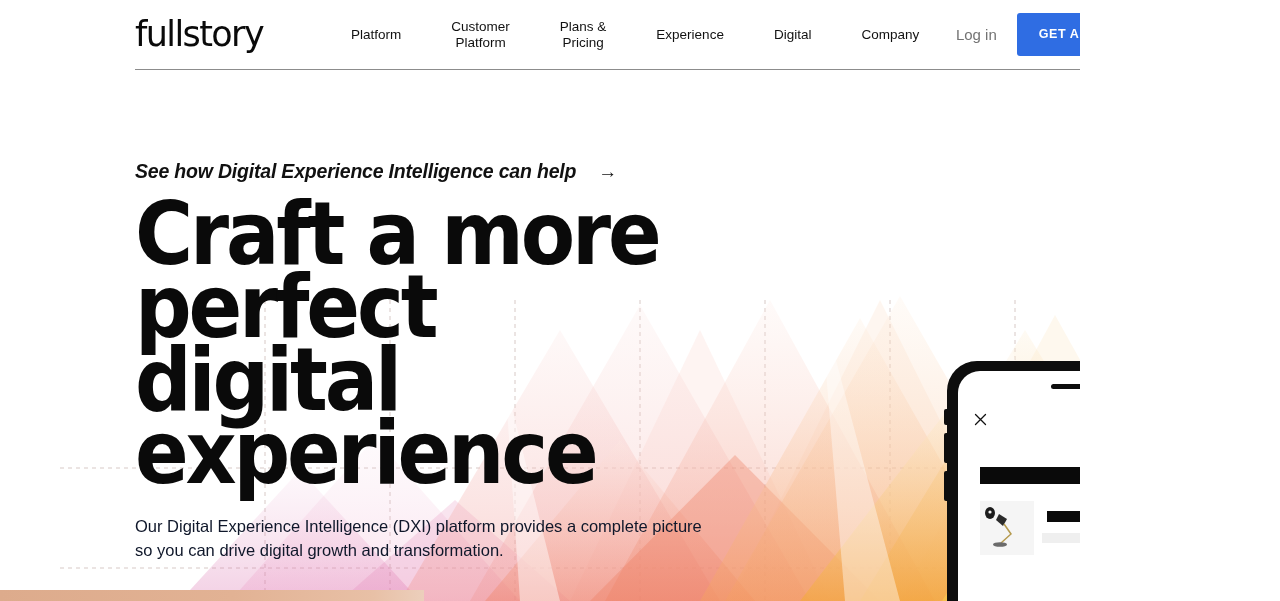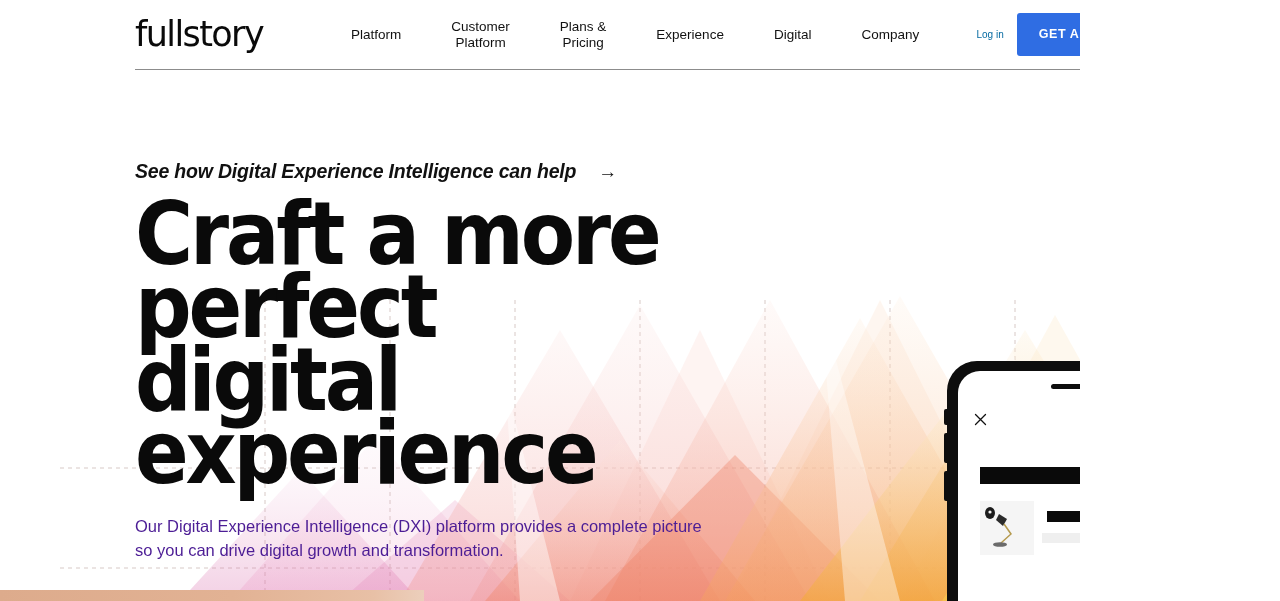--- a/index.html
+++ b/index.html
@@ -37,22 +37,22 @@
   }
   .nav { display:flex; align-items:center; flex:1; }
   .nav-item {
     font-size:13.5px; color:#111; line-height:1.18;
     text-align:center; cursor:pointer; white-space:pre-line;
     margin-right:50px;
   }
   .nav-item:last-child { margin-right:8px; }
   .header-right { display:flex; align-items:center; gap:0; margin-left:auto; }
   .login-link {
-    font-size:10px; color:#0369a1; cursor:pointer;
-    margin-right:13px; white-space:nowrap;
+    font-size:15px; color:#737373; cursor:pointer;
+    margin-right:20px; white-space:nowrap;
   }
   .demo-btn {
     background:#2f6de3; color:#fff;
     font-size:12.5px; font-weight:700; letter-spacing:0.6px;
     padding:0 22px; height:43px; line-height:43px;
     border:none; border-radius:3px; cursor:pointer;
     font-family:"Liberation Sans", sans-serif;
     white-space:nowrap;
   }
 
@@ -67,21 +67,21 @@
   .eyebrow .arrow { font-size:19px; font-style:normal; line-height:1; }
   .headline {
     font-family:"DejaVu Sans", sans-serif;
     font-size:88px; font-weight:700; line-height:0.83;
     letter-spacing:-3.5px; color:#0a0a0a;
     transform:scaleX(0.90); transform-origin:left top;
     margin-top:14px;
     white-space:pre-line;
   }
   .subcopy {
-    font-size:16.5px; color:#4c1d95; line-height:1.42;
+    font-size:16.5px; color:#0f172a; line-height:1.42;
     margin-top:26px; white-space:pre-line;
   }
 
   
   .phone {
     position:absolute; left:947px; top:361px; z-index:25;
     width:251px; height:260px;
   }
   .phone-body {
     position:absolute; left:0; top:0; width:251px; height:260px;

